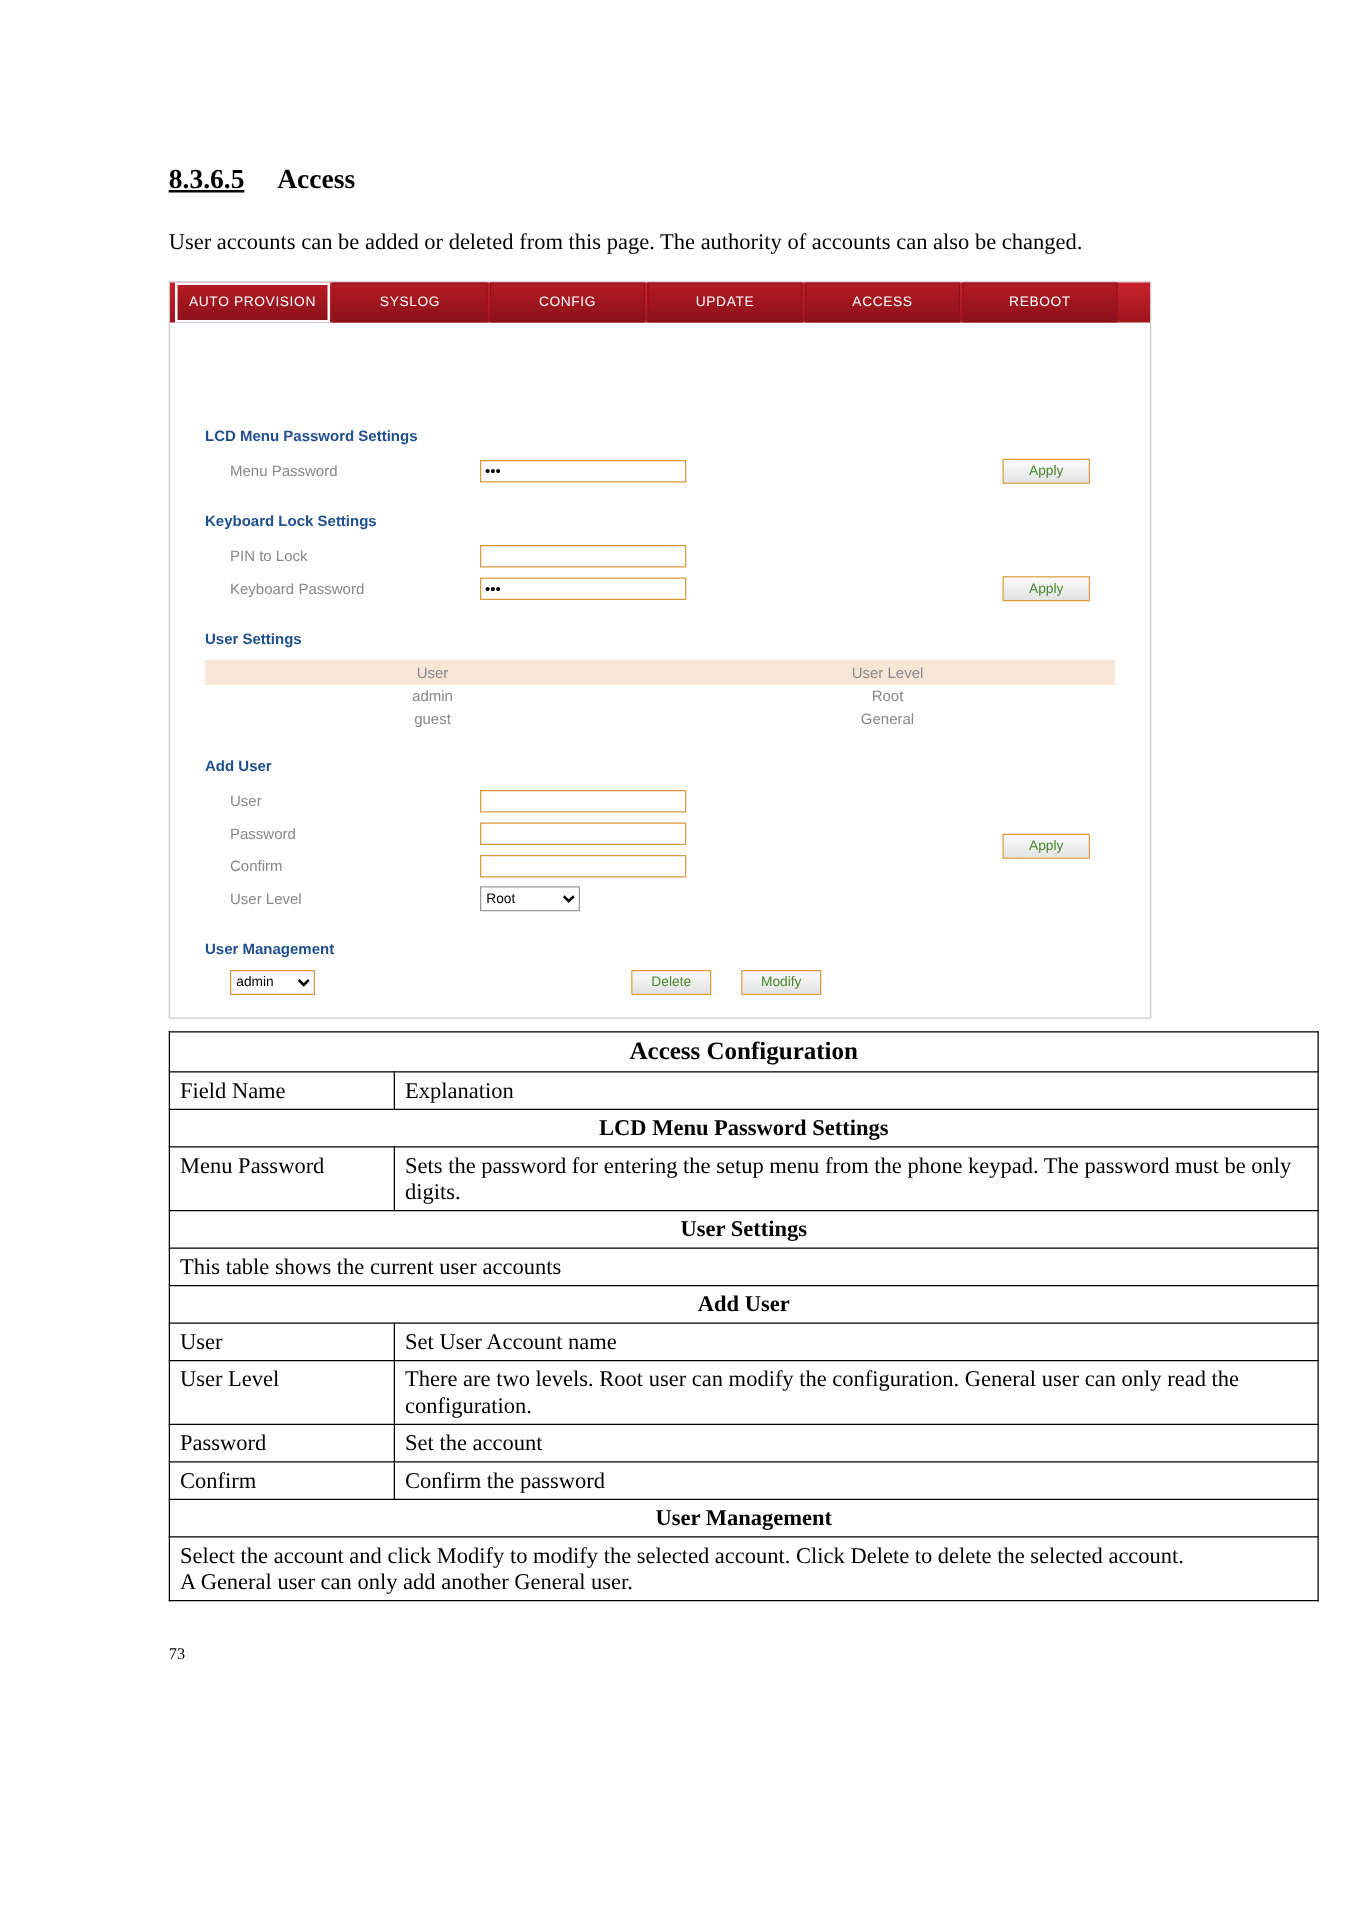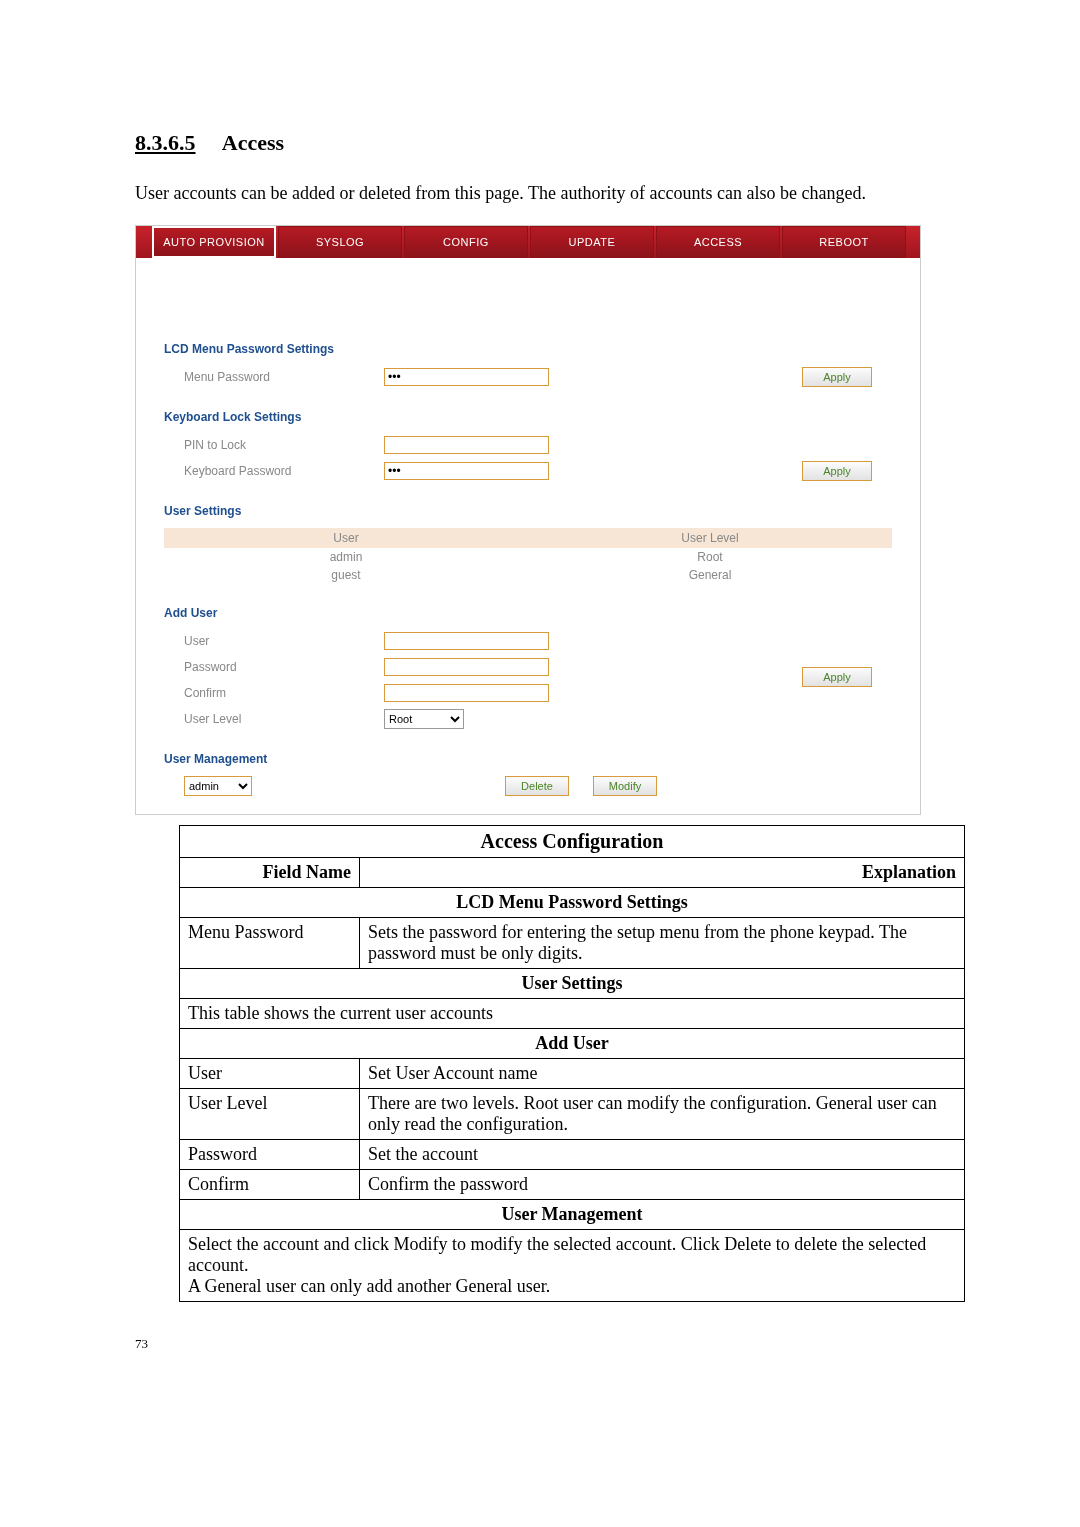--- a/index.html
+++ b/index.html
@@ -30,21 +30,21 @@
       font-family: Verdana, Arial, sans-serif;
       font-size: 12px;
       color: #666;
     }
     .tabbar {
       display: flex;
       background: linear-gradient(#c8222c,#a0151d);
       height: 32px;
       align-items: stretch;
       gap: 2px;
-      padding-left: 16px;
+      padding-left: 4px;
     }
     .tab {
       color: #fff;
       font-size: 11px;
       display: flex;
       align-items: center;
       justify-content: center;
       min-width: 124px;
       border: 1px solid #8f1018;
       background: linear-gradient(#b61a23,#8c121a);
@@ -134,39 +134,38 @@
       width: 68px;
       height: 20px;
       border: 1px solid #d99a3c;
       font-size: 11px;
       font-family: Verdana, sans-serif;
       background: #fff;
     }
     .um-center { flex: 1; display: flex; justify-content: center; gap: 24px; }
     
     .cfg-table {
-      width: 786px;
+      width: 920px;
       border-collapse: collapse;
       margin-top: 10px;
       font-size: 18px;
-      margin-left: 44px;
     }
     .cfg-table td, .cfg-table th {
       border: 1px solid #000;
       padding: 4px 8px;
       vertical-align: top;
     }
     .cfg-cap {
       font-weight: bold;
       font-size: 20px;
       text-align: center;
     }
     .cfg-hdr {
-      font-weight: bold;
-      text-align: right;
+      font-weight: normal;
+      text-align: left;
     }
     .cfg-sect {
       font-weight: bold;
       text-align: center;
     }
     .cfg-field { width: 180px; }
     .page-num {
       text-align: left;
       font-size: 13px;
       margin-top: 34px;

